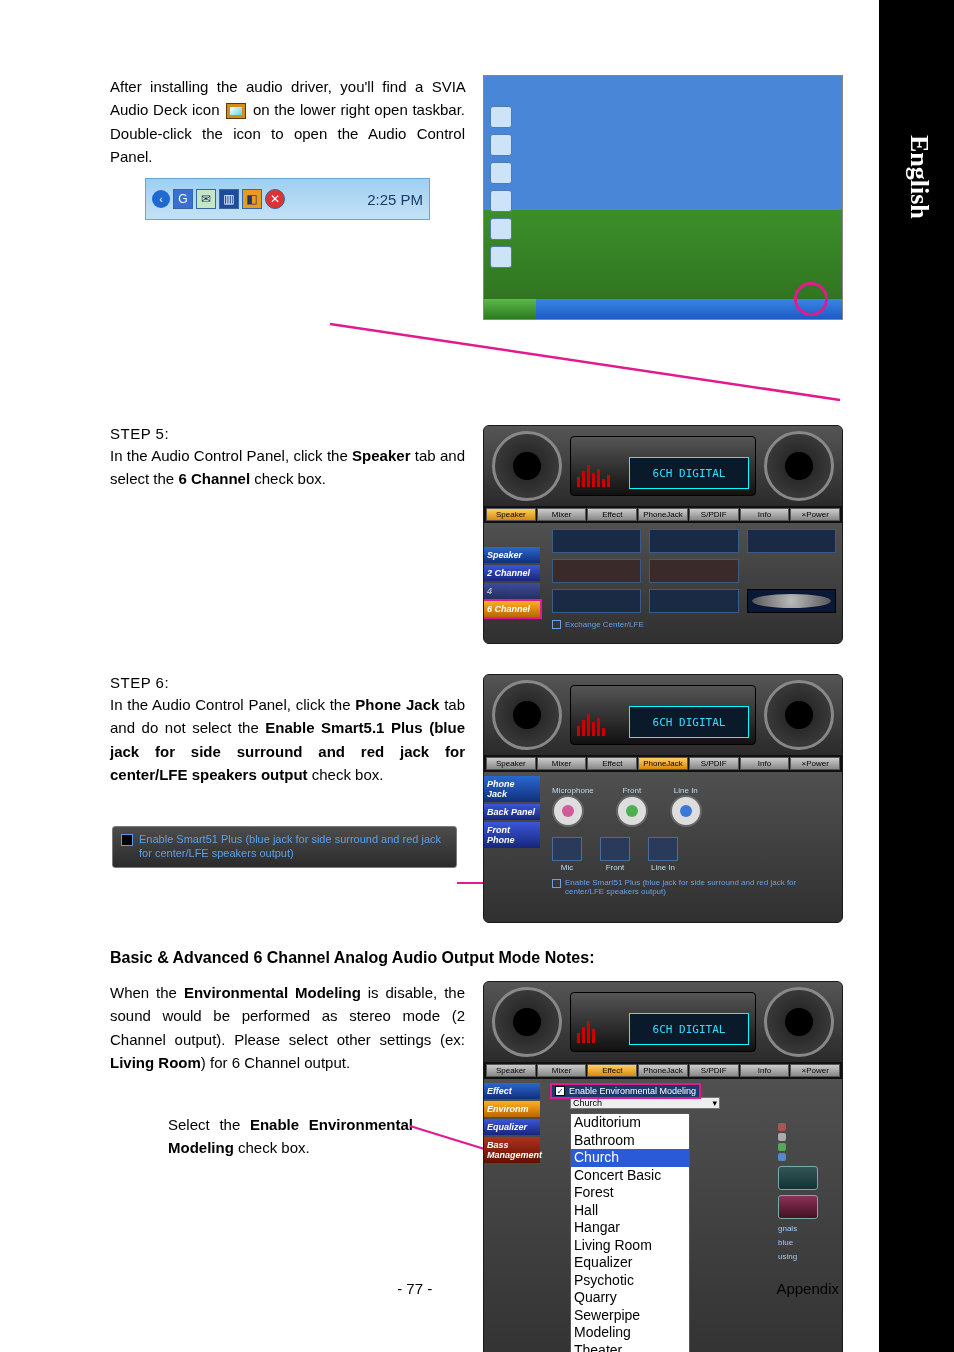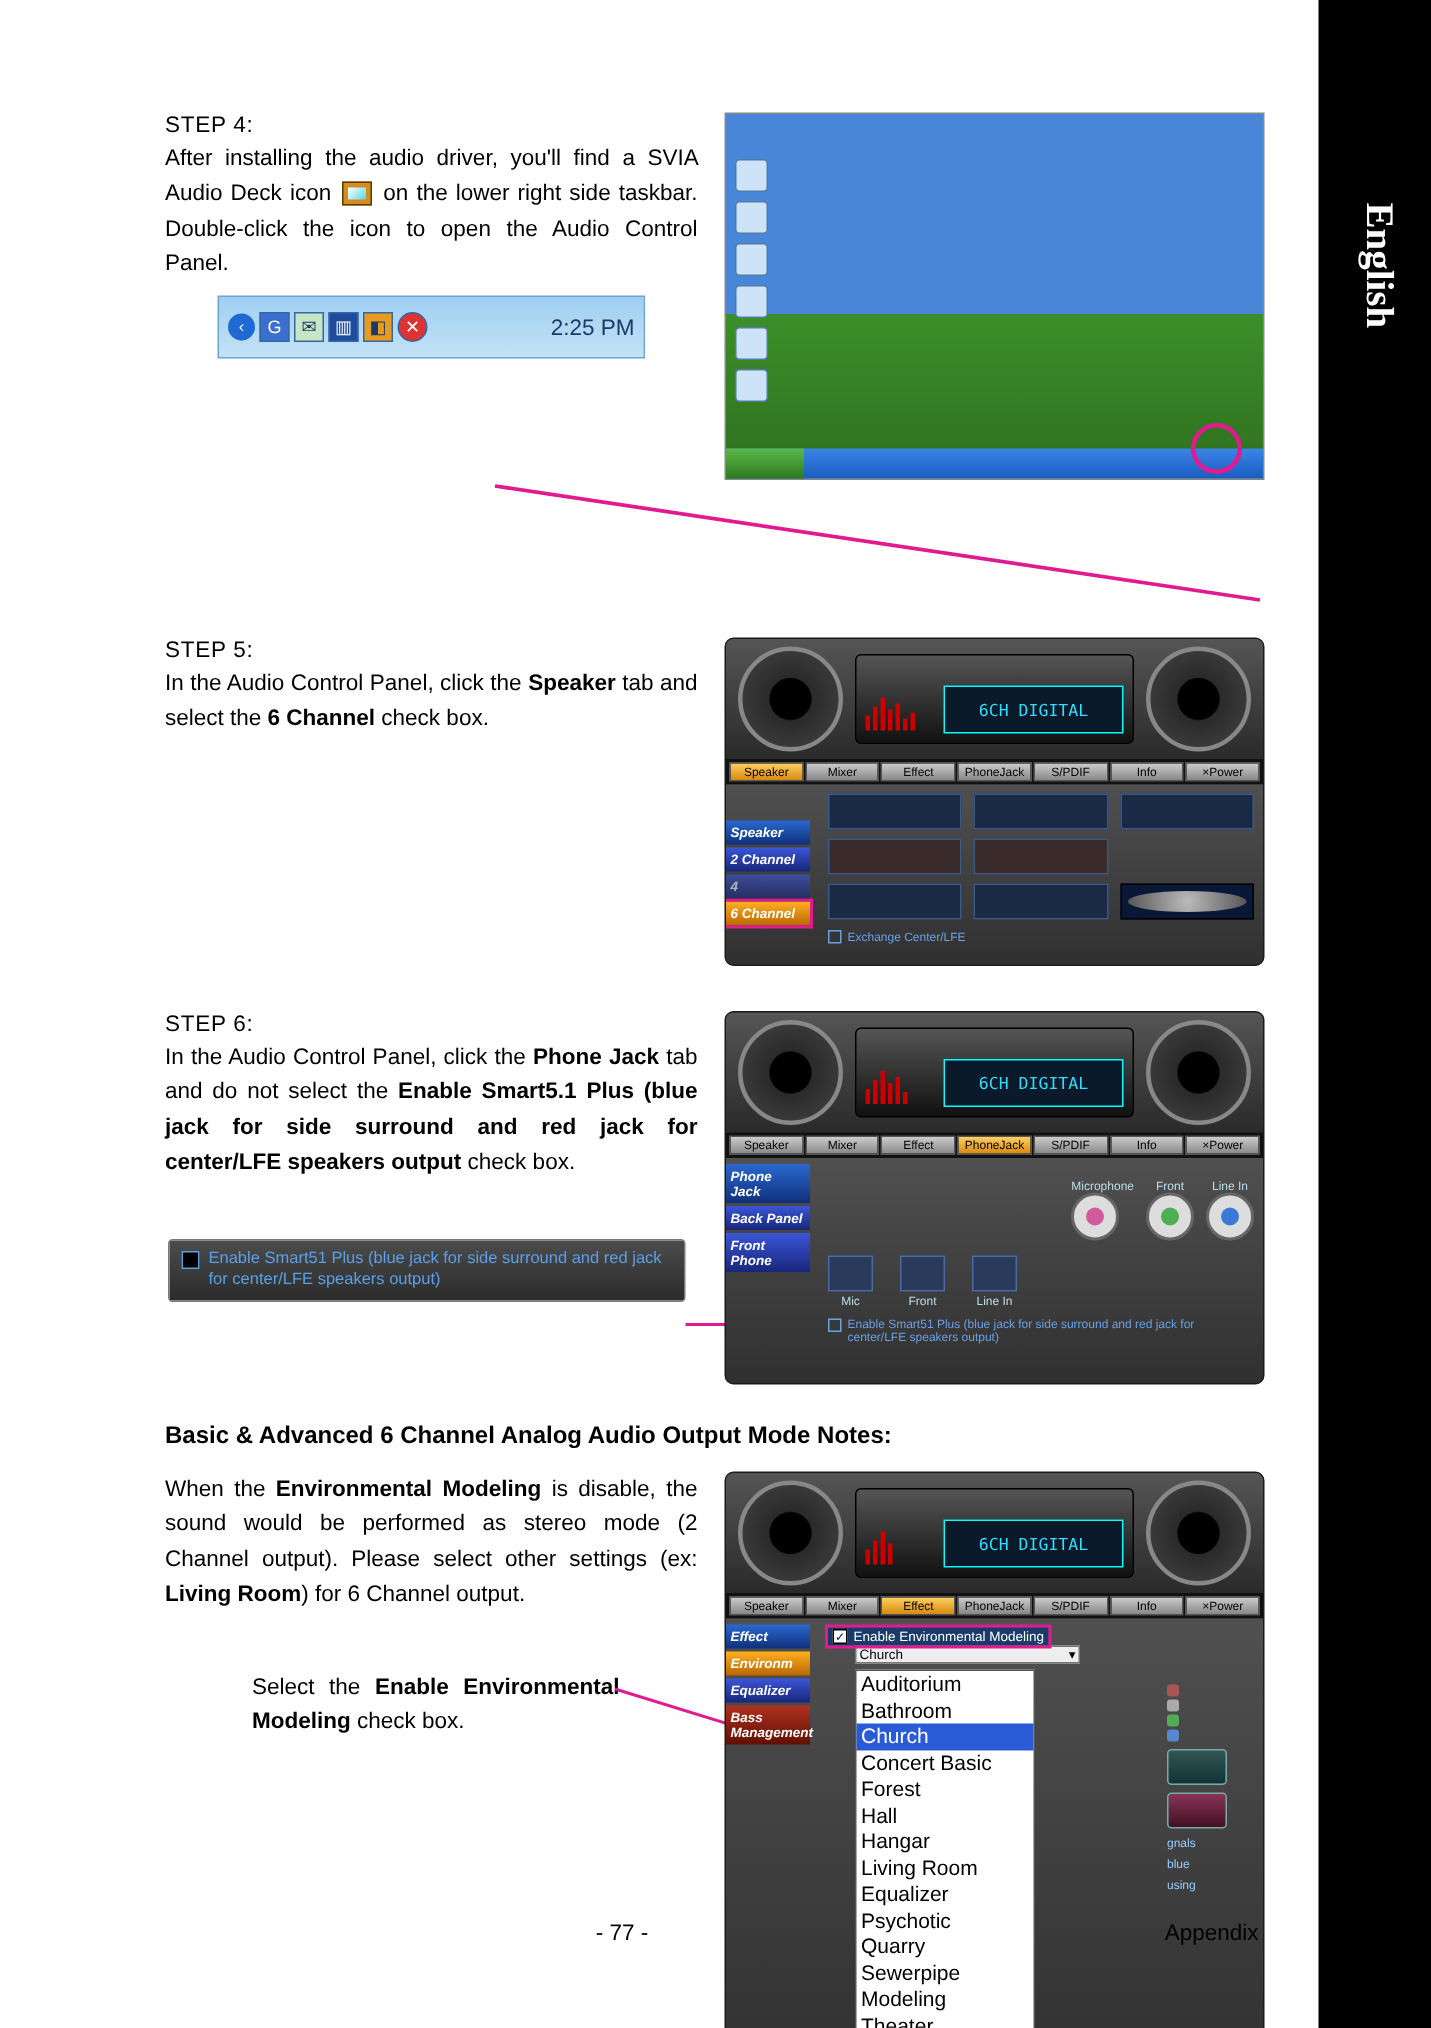--- a/index.html
+++ b/index.html
@@ -148,21 +148,21 @@
   .st.mg{outline:2px solid #e11a8f;outline-offset:0;}
   .spk-grid{
     margin-left:62px;display:grid;grid-template-columns:repeat(3,1fr);gap:6px 8px;
   }
   .spk-cell{
     background:#1a2a44;border:1px solid #3a5a88;height:24px;position:relative;
   }
   .spk-wf{background:#0a1838;border:1px solid #000;}
   .spk-wf .disc{position:absolute;inset:4px;border-radius:50%;background:radial-gradient(circle,#bbb,#555);}
   .jack-row{
-    margin-left:62px;display:flex;gap:8px;justify-content:flex-end;padding:6px 0;
+    margin-left:62px;display:flex;gap:22px;justify-content:flex-start;padding:6px 0;
   }
   .jack{
     width:32px;height:32px;border-radius:50%;background:#ddd;border:2px solid #666;
     display:flex;align-items:center;justify-content:center;
   }
   .jack .hole{width:12px;height:12px;border-radius:50%;}
   .mic .hole{background:#d05a9a;}
   .fr .hole{background:#4caf50;}
   .li .hole{background:#3a7ad6;}
   .jack-label{font-size:8px;text-align:center;margin-top:2px;color:#bde;}
@@ -224,26 +224,25 @@
 
 <div class="black-bar">
   <div class="lang-label">English</div>
 </div>
 
 <div class="content">
 
   <div class="step-block">
     <div class="row">
       <div class="col-left">
-        <div class="step-label">STEP 4:</div>
         <p class="step-text">
           <span>After installing the audio driver, you'll find a SVIA</span>
           <span>Audio Deck icon</span>
           <span class="inline-icon"></span>
-          <span>on the lower right side taskbar.</span>
+          <span>on the lower right open taskbar.</span>
           <span>Double-click the icon to open the Audio Control Panel.</span>
         </p>
         <div class="taskbar-strip">
           <div class="tray-icons">
             <div class="chev">‹</div>
             <div class="tile" style="background:#3a6fd0;color:#fff">G</div>
             <div class="tile" style="background:#c6e6c6">✉</div>
             <div class="tile" style="background:#204a9a;color:#fff">▥</div>
             <div class="tile" style="background:#e89b1f">◧</div>
             <div class="tile" style="background:#d33;color:#fff;border-radius:50%">✕</div>

